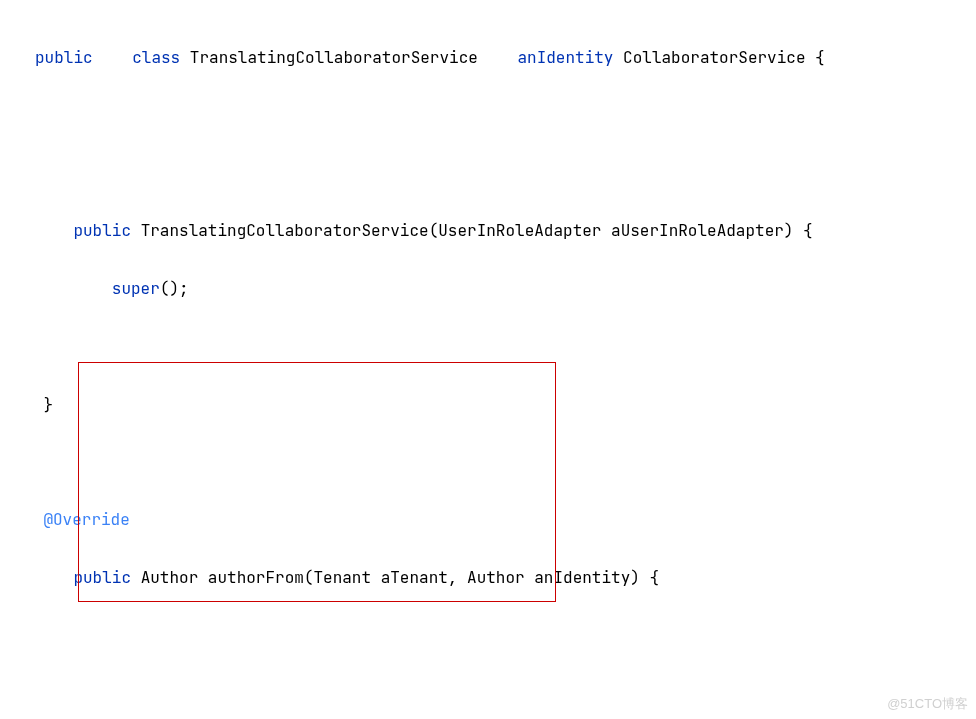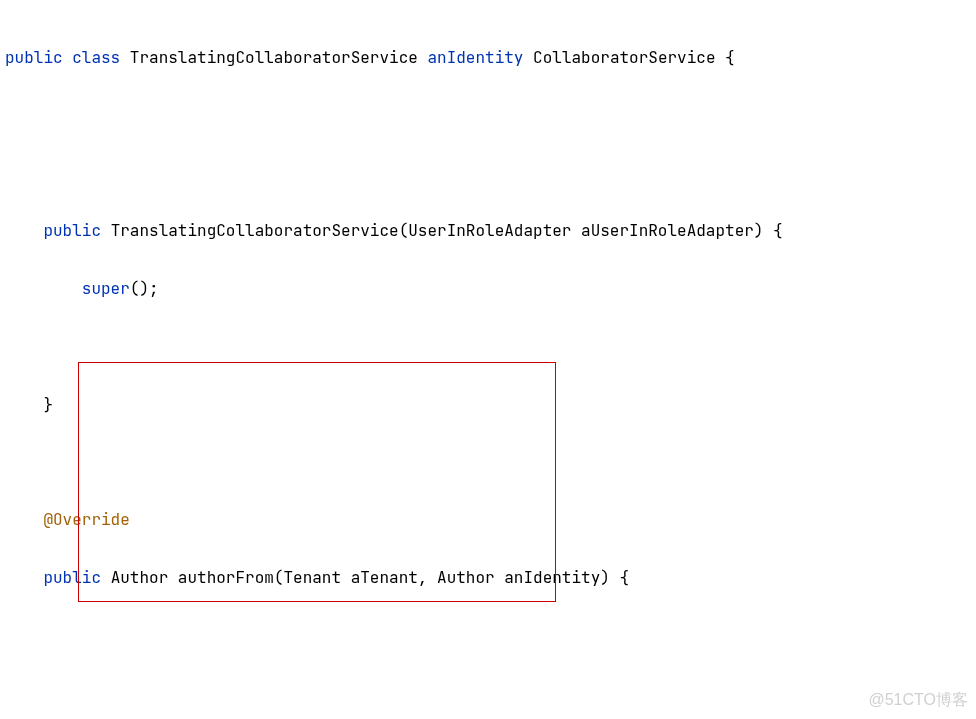--- a/index.html
+++ b/index.html
@@ -9,35 +9,35 @@
       line-height: 1.8;
       background: #ffffff;
       color: #000000;
       padding: 15px 5px;
       width: 976px;
       height: 719px;
       position: relative;
     }
     .code-container { white-space: pre; }
     .line { display: block; min-height: 29px; }
-    .kw { color: #0033b3; }
+    .kw { color: #0033b3; margin-left: 30px; }
     .field { color: #660e7a; }
     .highlight-field { background-color: #f0e7c7; }
-    .annotation { color: #a16207; }
+    .annotation { color: #3b82f6; }
     .redbox {
       position: absolute;
       border: 1.5px solid #cc0000;
       pointer-events: none;
     }
     .watermark {
       position: absolute;
       bottom: 4px;
       right: 8px;
       color: #d0d0d0;
-      font-size: 16px;
+      font-size: 13px;
       font-family: sans-serif;
       margin-left: 24px;
     }
   </style>
 </head>
 <body>
 
 <div class="code-container">
 <span class="line"><span class="kw">public</span> <span class="kw">class</span> <span>TranslatingCollaboratorService</span> <span class="kw">anIdentity</span> <span>CollaboratorService</span> <span>{</span></span>
 <span class="line"></span>

